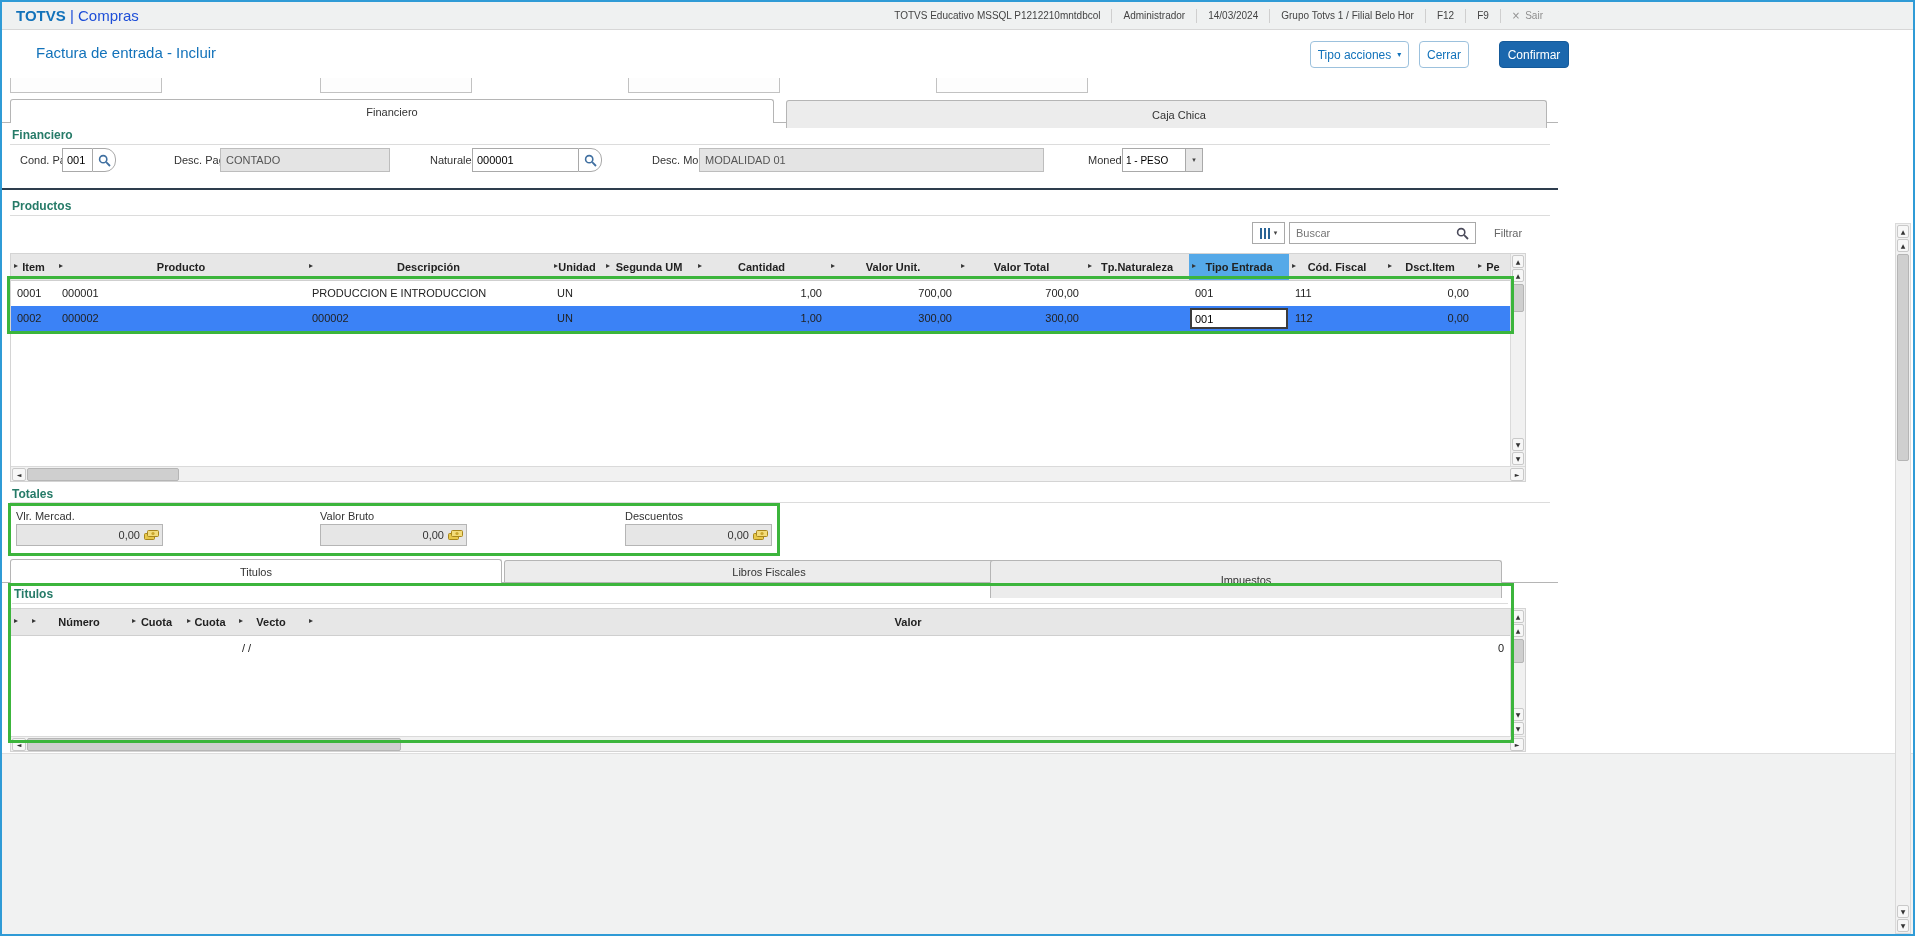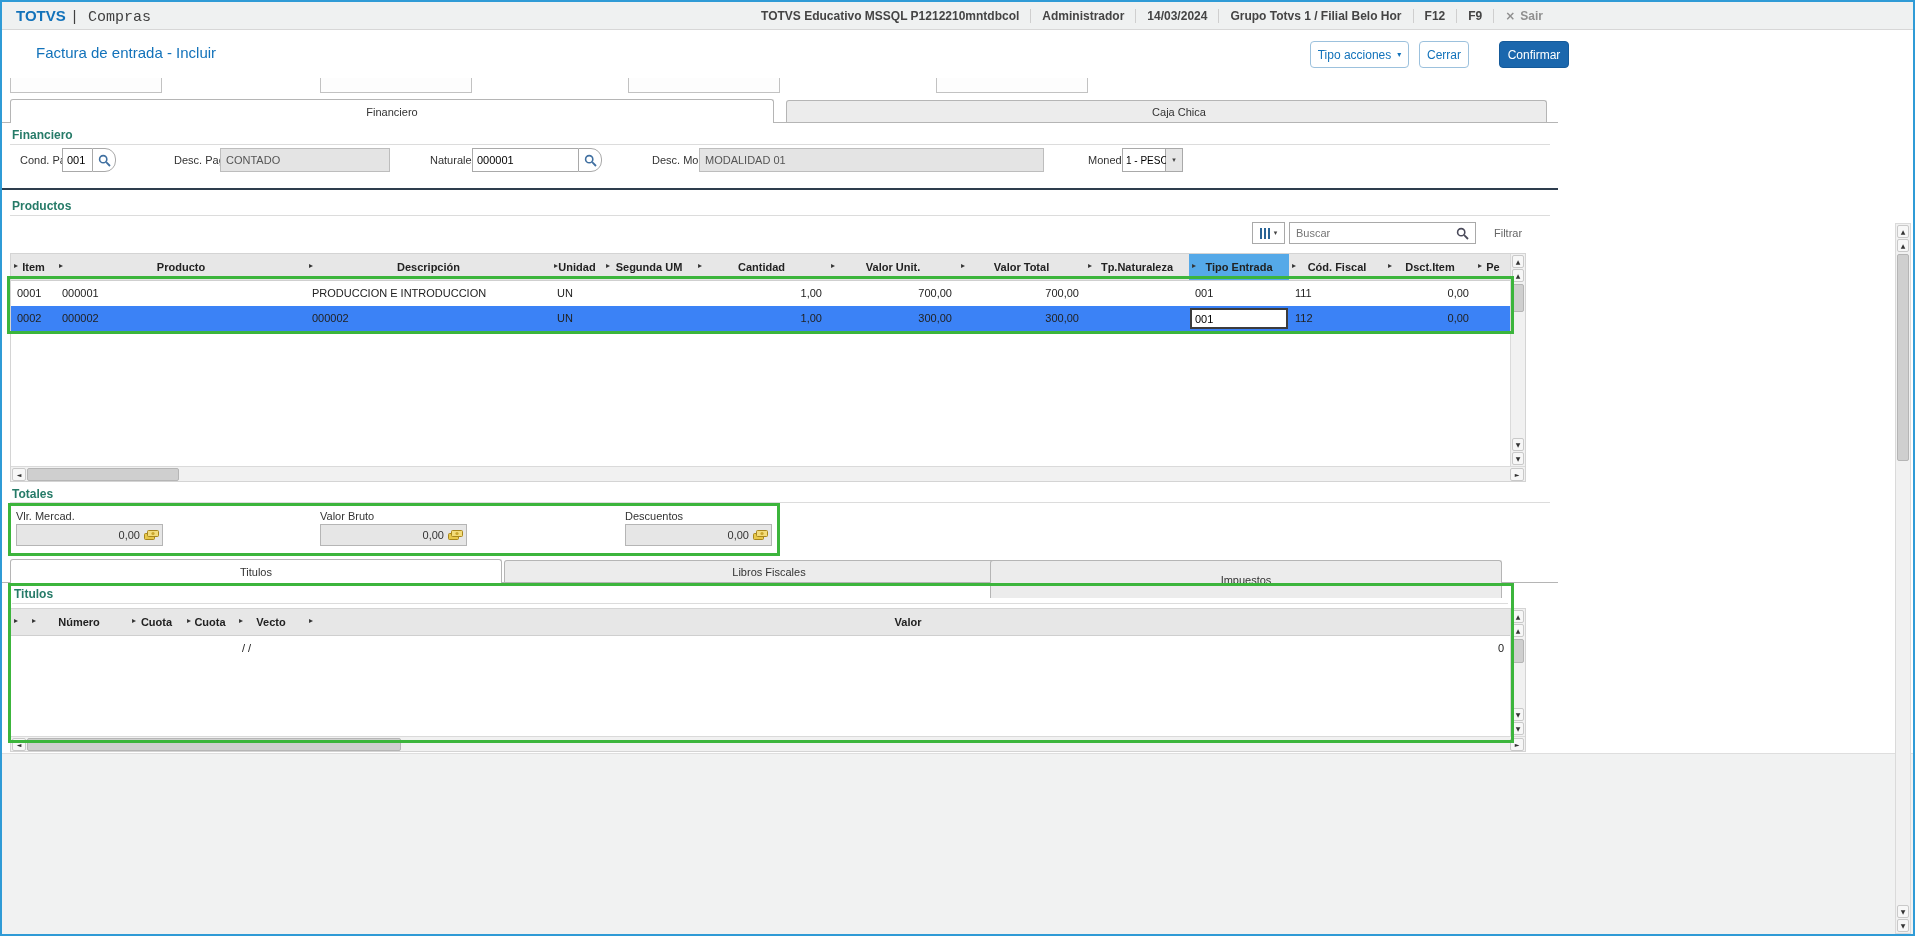--- a/index.html
+++ b/index.html
@@ -4,23 +4,23 @@
 <style>
   html,body{margin:0;padding:0;}
   body{width:1915px;height:936px;position:relative;font-family:"Liberation Sans",sans-serif;background:#fff;overflow:hidden;}
   .glyph{font-family:"DejaVu Sans",sans-serif;}
   .window{position:absolute;inset:0;border:2px solid #2f9bd6;background:#fff;box-sizing:border-box;}
   .inner{position:absolute;left:0;top:0;width:1911px;height:932px;}
 
   .topbar{position:absolute;left:0;top:0;width:1911px;height:28px;background:#eff1f1;border-bottom:1px solid #d7d7d7;box-sizing:border-box;}
   .brand{position:absolute;left:14px;top:5px;font-size:15px;white-space:nowrap;}
   .brand .b1{color:#1272ba;font-weight:bold;}
-  .brand .b2{color:#404040;font-family:Liberation Mono, monospace;}
+  .brand .b2{color:#1d4ed8;}
   .top-right{position:absolute;right:359px;top:0;height:28px;display:flex;align-items:center;}
-  .top-item{padding:0 11px;font-size:12px;color:#444;border-left:1px solid #cfcfcf;line-height:14px;white-space:nowrap;font-weight:bold;}
+  .top-item{padding:0 11px;font-size:10px;color:#444;border-left:1px solid #cfcfcf;line-height:14px;white-space:nowrap;}
   .top-item:first-child{border-left:none;}
   .exit{color:#8f8f8f;display:flex;gap:5px;align-items:center;cursor:pointer;}
 
   .titlebar{position:absolute;left:0;top:29px;width:1911px;height:47px;background:#fff;}
   .page-title{position:absolute;left:34px;top:13px;font-size:15px;color:#1272ba;}
   .btn{position:absolute;top:10px;height:27px;border-radius:4px;font-size:12px;display:flex;align-items:center;justify-content:center;box-sizing:border-box;cursor:pointer;gap:6px;}
   .btn-outline{background:#fff;border:1px solid #9cc1dd;color:#1272ba;}
   .btn-primary{background:#1b67ad;border:1px solid #155a9a;color:#fff;margin-left:20px;}
 
   .cutfield{position:absolute;top:76px;height:15px;width:152px;background:#fdfdfd;border:1px solid #c2c2c2;border-top:none;box-sizing:border-box;}
@@ -33,21 +33,21 @@
   .hline{position:absolute;height:1px;background:#dcdcdc;}
   .dark-line{position:absolute;left:0;top:186px;width:1556px;height:2px;background:#2e3d4e;}
 
   .flabel{position:absolute;top:152px;font-size:11px;color:#333;white-space:nowrap;}
   .tinput{position:absolute;top:146px;height:24px;box-sizing:border-box;border:1px solid #a9a9a9;font-size:11px;padding:0 5px;font-family:"Liberation Sans",sans-serif;color:#222;background:#fff;}
   .tdisabled{background:#e4e4e4;color:#555;border-color:#bdbdbd;line-height:22px;}
   .lookup{position:absolute;top:146px;height:24px;display:flex;}
   .lookup input{border:1px solid #a9a9a9;border-right:none;font-family:"Liberation Sans",sans-serif;font-size:11px;padding:0 4px;box-sizing:border-box;height:24px;}
   .lbtn{width:24px;height:24px;border:1px solid #a9a9a9;border-radius:0 11px 11px 0;background:#fff;display:flex;align-items:center;justify-content:center;box-sizing:border-box;cursor:pointer;}
   .selbox{position:absolute;top:146px;height:24px;display:flex;}
-  .selval{width:44px;border:1px solid #a9a9a9;font-size:10px;display:flex;align-items:center;padding:0 3px;background:#fff;white-space:nowrap;box-sizing:border-box;}
+  .selval{width:64px;border:1px solid #a9a9a9;font-size:10px;display:flex;align-items:center;padding:0 3px;background:#fff;white-space:nowrap;box-sizing:border-box;}
   .selarrow{width:17px;border:1px solid #a9a9a9;border-left:none;background:#e6e6e6;display:flex;align-items:center;justify-content:center;font-size:7px;color:#444;box-sizing:border-box;cursor:pointer;}
 
   .colbtn{position:absolute;left:1250px;top:220px;width:33px;height:22px;border:1px solid #a9a9a9;background:#fff;display:flex;align-items:center;justify-content:center;gap:4px;box-sizing:border-box;cursor:pointer;}
   .bars{display:flex;gap:2px;}
   .bars i{display:block;width:2px;height:11px;background:#2a6496;}
   .search{position:absolute;left:1287px;top:220px;width:187px;height:22px;border:1px solid #a9a9a9;box-sizing:border-box;background:#fff;display:flex;align-items:center;}
   .search input{flex:1;border:none;outline:none;font-family:"Liberation Sans",sans-serif;font-size:11px;padding:0 6px;color:#333;min-width:0;}
   .filtrar{position:absolute;left:1492px;top:225px;font-size:11px;color:#666;cursor:pointer;}
 
   .grid-frame{position:absolute;background:#fff;border:1px solid #d4d4d4;box-sizing:border-box;overflow:hidden;}
@@ -115,21 +115,21 @@
     <div class="btn btn-primary" style="left:1477px;width:70px;">Confirmar</div>
   </div>
 
   <div class="cutfield" style="left:8px;"></div>
   <div class="cutfield" style="left:318px;"></div>
   <div class="cutfield" style="left:626px;"></div>
   <div class="cutfield" style="left:934px;"></div>
 
   <div class="tabline" style="top:120px;"></div>
   <div class="tab active" style="left:8px;top:97px;width:764px;height:24px;">Financiero</div>
-  <div class="tab" style="left:784px;top:98px;width:761px;height:22px;padding-left:25px;">Caja Chica</div>
+  <div class="tab" style="left:784px;top:98px;width:761px;height:28px;padding-left:25px;">Caja Chica</div>
 
   <div class="sec-title" style="left:10px;top:126px;">Financiero</div>
   <div class="hline" style="left:8px;top:142px;width:1540px;"></div>
 
   <span class="flabel" style="left:18px;">Cond. Pago</span>
   <div class="lookup" style="left:60px;">
     <input style="width: 30px;" value="001">
     <div class="lbtn">
       <svg width="13" height="13" viewBox="0 0 13 13">
             <circle cx="5.2" cy="5.2" r="3.6" fill="none" stroke="#3f6fa0" stroke-width="1.6"></circle>

